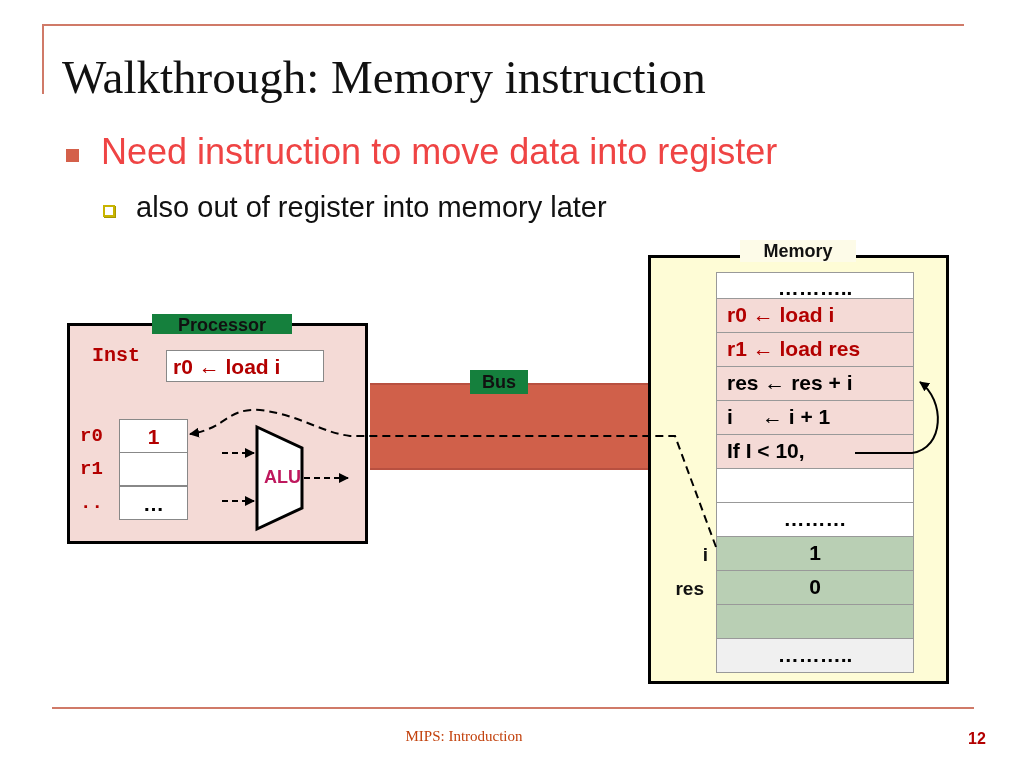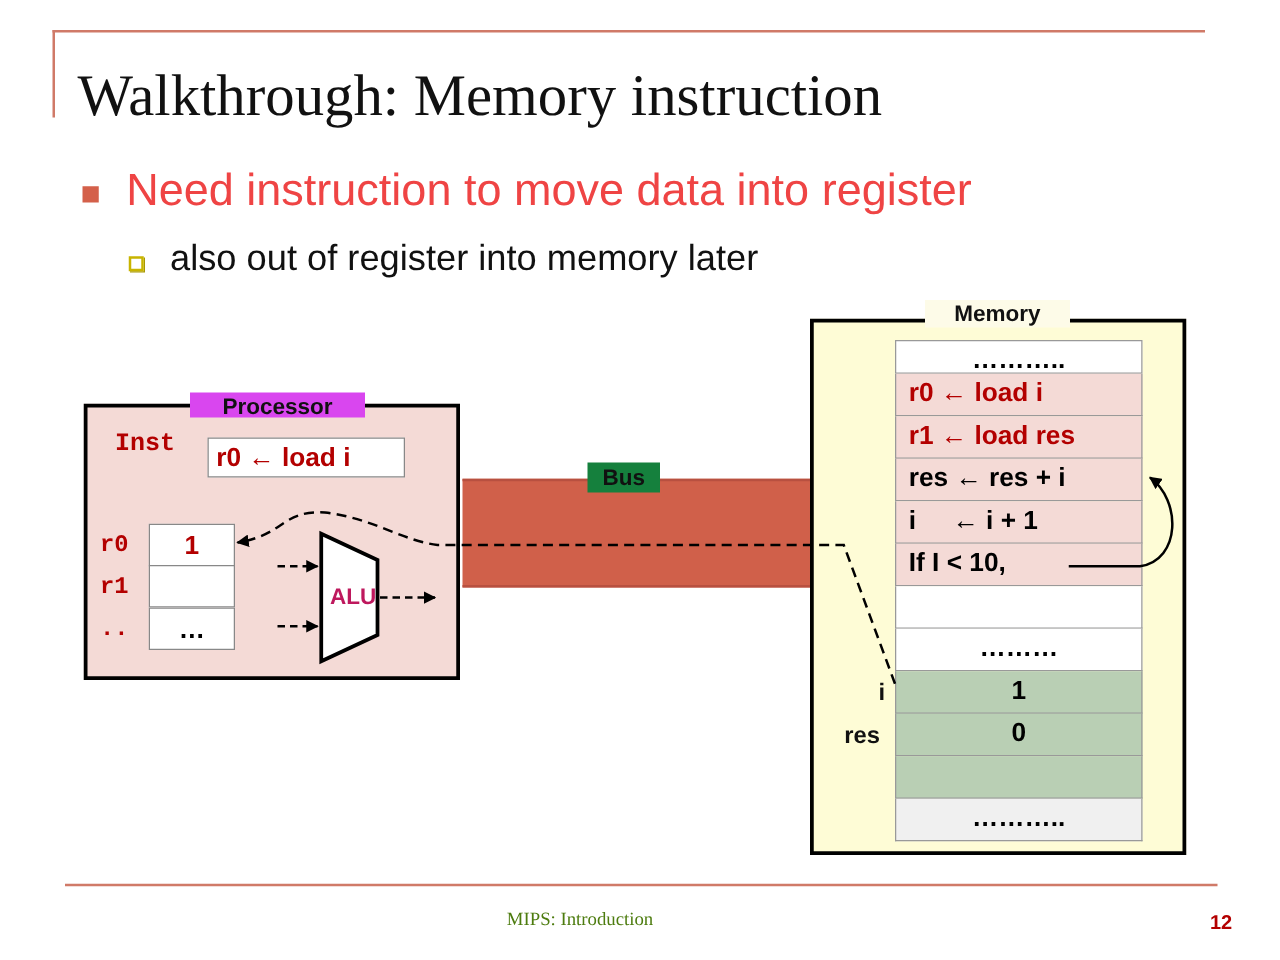--- a/index.html
+++ b/index.html
@@ -7,21 +7,21 @@
   .abs { position:absolute; }
   .top-rule { left:42px; top:24px; width:922px; height:2px; background:#d07a68; }
   .left-rule { left:42px; top:24px; width:2px; height:70px; background:#d07a68; }
   .title { left:62px; top:50px; font-family:"Liberation Serif", serif; font-size:47px; color:#111; white-space:nowrap; }
   .bullet1 { left:66px; top:149px; width:13px; height:13px; background:#d4604a; }
   .b1text { left:101px; top:131px; font-size:36px; color:#ef4444; white-space:nowrap;text-align:right; }
   .bullet2 { left:103px; top:205px; width:8px; height:8px; border:2px solid #c8b400; background:#fff; box-shadow:1px 1px 0 #a89800; }
   .b2text { left:136px; top:191px; font-size:29px; color:#111; white-space:nowrap; }
 
   .proc { left:67px; top:323px; width:301px; height:221px; background:#f4dad6; border:3px solid #000; box-sizing:border-box; }
-  .proc-label { left:152px; top:314px; width:140px; height:20px; background:#d946ef; text-align:center; font-weight:bold; font-size:18px; color:#111; line-height:22px; }
+  .proc-label { left:152px; top:314px; width:140px; height:20px; background:#15803d; text-align:center; font-weight:bold; font-size:18px; color:#111; line-height:22px; }
   .inst-label { left:92px; top:344px; font-family:"Liberation Mono", monospace; font-weight:bold; font-size:20px; color:#b30000; }
   .inst-box { left:166px; top:350px; width:158px; height:32px; background:#fff; border:1px solid #888; box-sizing:border-box; color:#b30000; font-weight:bold; font-size:21px; line-height:32px; padding-left:6px; white-space:nowrap; }
   .reg-label { font-family:"Liberation Mono", monospace; font-weight:bold; font-size:19px; color:#b30000; }
   .reg-cell { left:119px; width:69px; height:34px; background:#fff; border:1px solid #888; box-sizing:border-box; text-align:center; font-weight:bold; font-size:21px; line-height:34px; }
 
   .bus { left:370px; top:383px; width:278px; height:87px; background:#d0604a; border-top:2px solid #b85040; border-bottom:2px solid #b85040; box-sizing:border-box; }
   .bus-label { left:470px; top:370px; width:58px; height:24px; background:#15803d; text-align:center; font-weight:bold; font-size:18px; color:#111; line-height:24px; }
 
   .mem { left:648px; top:255px; width:301px; height:429px; background:#fefcd6; border:3px solid #000; box-sizing:border-box; }
   .mem-label { left:740px; top:240px; width:116px; height:22px; background:#fdfbe8; text-align:center; font-weight:bold; font-size:18px; color:#111; line-height:22px; }
@@ -30,21 +30,21 @@
   .mem-row:first-child { border-top:1px solid #999; }
   .r-white { background:#fff; }
   .r-pink { background:#f4dad6; }
   .r-green { background:#b9cfb4; }
   .r-grey { background:#f0f0f0; }
   .red { color:#b30000; }
   .center { text-align:center; padding-left:0; }
   .mem-side { font-weight:bold; font-size:19px; color:#111; text-align:right; width:60px; }
 
   .bottom-rule { left:52px; top:707px; width:922px; height:2px; background:#d07a68; }
-  .footer { left:0; top:728px; width:928px; text-align:center; font-family:"Liberation Serif", serif; font-size:15px; color:#4d7c0f; }
+  .footer { left:0; top:728px; width:928px; text-align:center; font-family:"Liberation Serif", serif; font-size:15px; color:#c2410c; }
   .pagenum { left:968px; top:730px; font-weight:bold; font-size:16px; color:#b30000;text-align:right; }
   svg.overlay { position:absolute; left:0; top:0; }
 </style>
 </head>
 <body>
 
 <div class="abs top-rule"></div>
 <div class="abs left-rule"></div>
 <div class="abs title">Walkthrough: Memory instruction</div>
 

